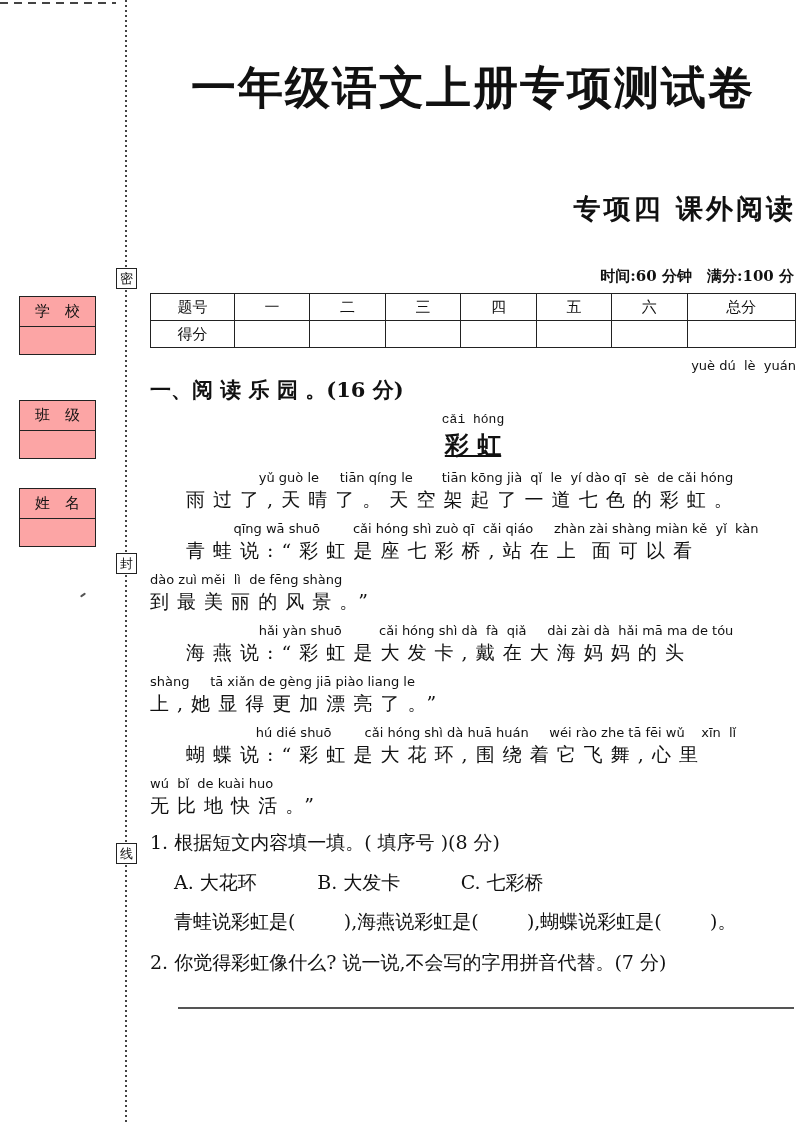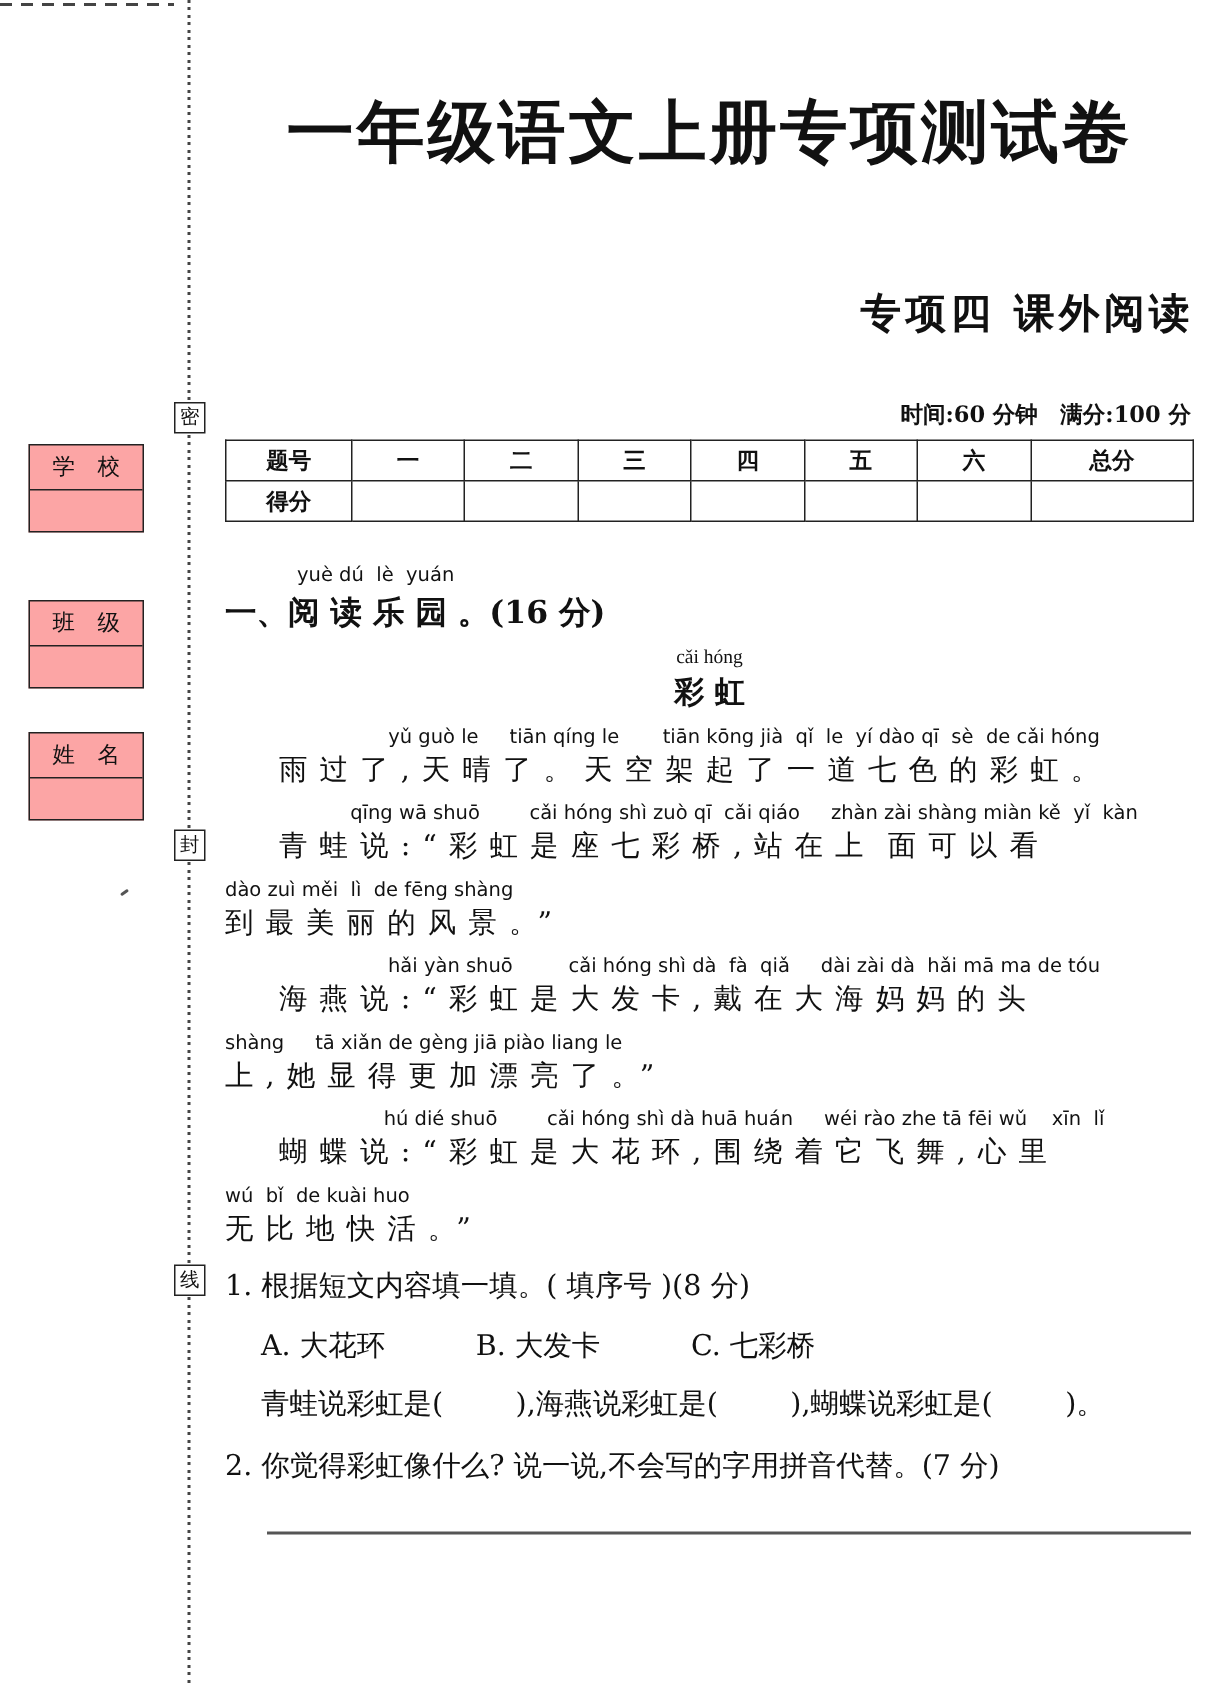--- a/index.html
+++ b/index.html
@@ -42,30 +42,30 @@
   .content{position:absolute;left:150px;top:0;width:646px;}
   .title{
     margin-top:56px;text-align:center;font-size:45px;font-weight:bold;
     letter-spacing:2px;line-height:1.4;white-space:nowrap;
   }
   .subtitle{margin-top:72px;text-align:right;font-size:27px;font-weight:bold;letter-spacing:3px;}
   .time-line{margin-top:40px;text-align:right;font-size:15px;font-weight:bold;padding-right:2px;white-space:pre;}
   table.score{width:100%;border-collapse:collapse;margin-top:7px;table-layout:fixed;}
   table.score td{
     border:1.6px solid #222;height:26px;text-align:center;
-    font-size:15px;font-weight:bold;padding:0;
+    font-size:15px;font-weight:normal;padding:0;
   }
   .sec-pinyin{
-    margin-top:28px;margin-left:48px;font-family:"DejaVu Sans",sans-serif;
-    font-size:13px;white-space:pre;
+    margin-top:10px;margin-left:48px;font-family:"DejaVu Sans",sans-serif;
+    font-size:13px;white-space:pre;text-align:right;
   }
   .sec-heading{font-size:21px;font-weight:bold;white-space:pre;margin-top:3px;}
   .passage-title-block{text-align:center;margin-top:8px;}
-  .pt-pinyin{font-family:Liberation Serif, serif;font-size:13px;white-space:pre;}
-  .pt-title{font-size:20px;font-weight:bold;white-space:pre;margin-top:2px;}
+  .pt-pinyin{font-family:Liberation Mono, monospace;font-size:13px;white-space:pre;}
+  .pt-title{font-size:24px;font-weight:bold;white-space:pre;margin-top:2px;text-decoration:underline;}
   .pline{margin-top:9px;}
   .pline .py{font-family:"DejaVu Sans",sans-serif;font-size:13px;line-height:15px;white-space:pre;}
   .pline .hz{font-size:19px;line-height:25px;white-space:pre;margin-top:2px;word-spacing:2px;}
   .pline.indent .py{padding-left:46px;text-align:center;}
   .pline.indent .hz{padding-left:36px;}
   .q{font-size:19px;white-space:pre;}
   .q1{margin-top:12px;}
   .q1-options{margin-top:14px;padding-left:24px;}
   .q1-fill{margin-top:13px;padding-left:24px;}
   .q2{margin-top:15px;}

